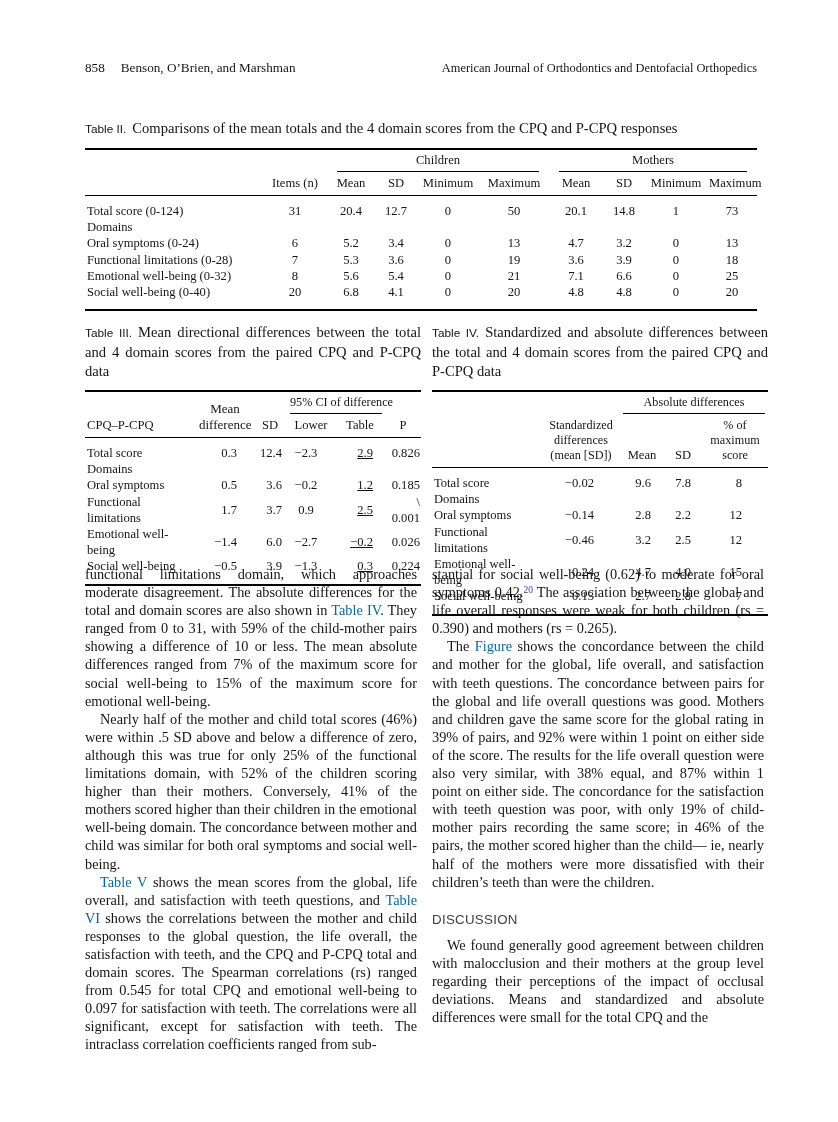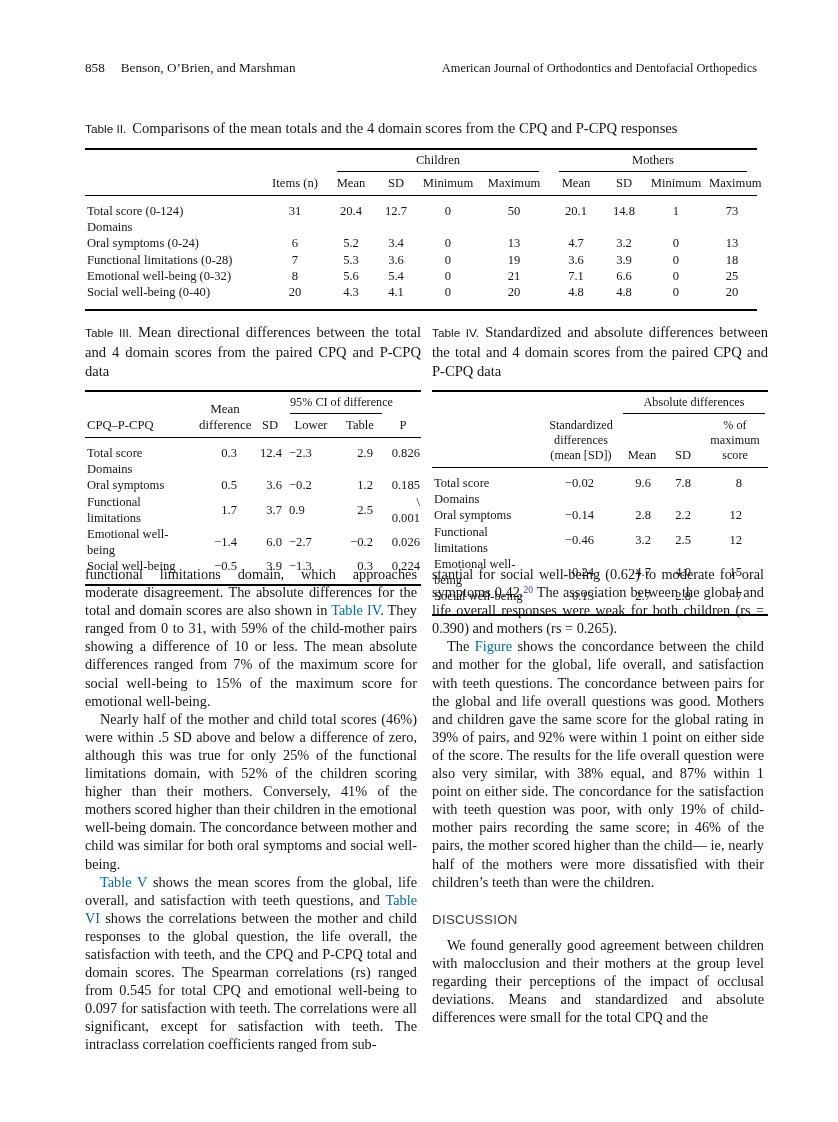--- a/index.html
+++ b/index.html
@@ -34,22 +34,22 @@
   #table3 .grpwrap, #table4 .grpwrap { margin:0 3px; font-size:12.2px; }
 
   tbody td { padding:0 2px; line-height:16.2px; text-align:center; }
   tbody td.rowlabel { text-align:left; }
   tbody tr:first-child td { padding-top:7px; }
   tbody tr:last-child td { padding-bottom:9px; }
 
   
   #table3 tbody td:nth-child(2) { text-align:right; padding-right:16px; }
   #table3 tbody td:nth-child(3) { text-align:right; padding-right:5px; }
-  #table3 tbody td:nth-child(4) { text-align:left; padding-right:12px; }
-  #table3 tbody td:nth-child(5) { text-align:right; padding-right:12px; }
+  #table3 tbody td:nth-child(4) { text-align:center; padding-right:12px; }
+  #table3 tbody td:nth-child(5) { text-align:right; padding-right:12px;text-decoration:underline; }
   #table3 tbody td:nth-child(6) { text-align:right; padding-right:1px; }
   
   #table4 tbody td:nth-child(2) { text-align:right; padding-right:26px; }
   #table4 tbody td:nth-child(3) { text-align:right; padding-right:13px; }
   #table4 tbody td:nth-child(4) { text-align:right; padding-right:11px; }
   #table4 tbody td:nth-child(5) { text-align:right; padding-right:26px; }
   #table4 th.std { font-size:12.2px; }
   #table4 th.pct { font-size:12.2px;margin-left:47px; }
   #table3 th.md { font-size:13px; }
 
@@ -173,21 +173,21 @@
             <td>0</td>
             <td>21</td>
             <td>7.1</td>
             <td>6.6</td>
             <td>0</td>
             <td>25</td>
           </tr>
           <tr>
             <td class="rowlabel">Social well-being (0-40)</td>
             <td>20</td>
-            <td>4.3</td>
+            <td>6.8</td>
             <td>4.1</td>
             <td>0</td>
             <td>20</td>
             <td>4.8</td>
             <td>4.8</td>
             <td>0</td>
             <td>20</td>
           </tr>
         </tbody>
     </table>

